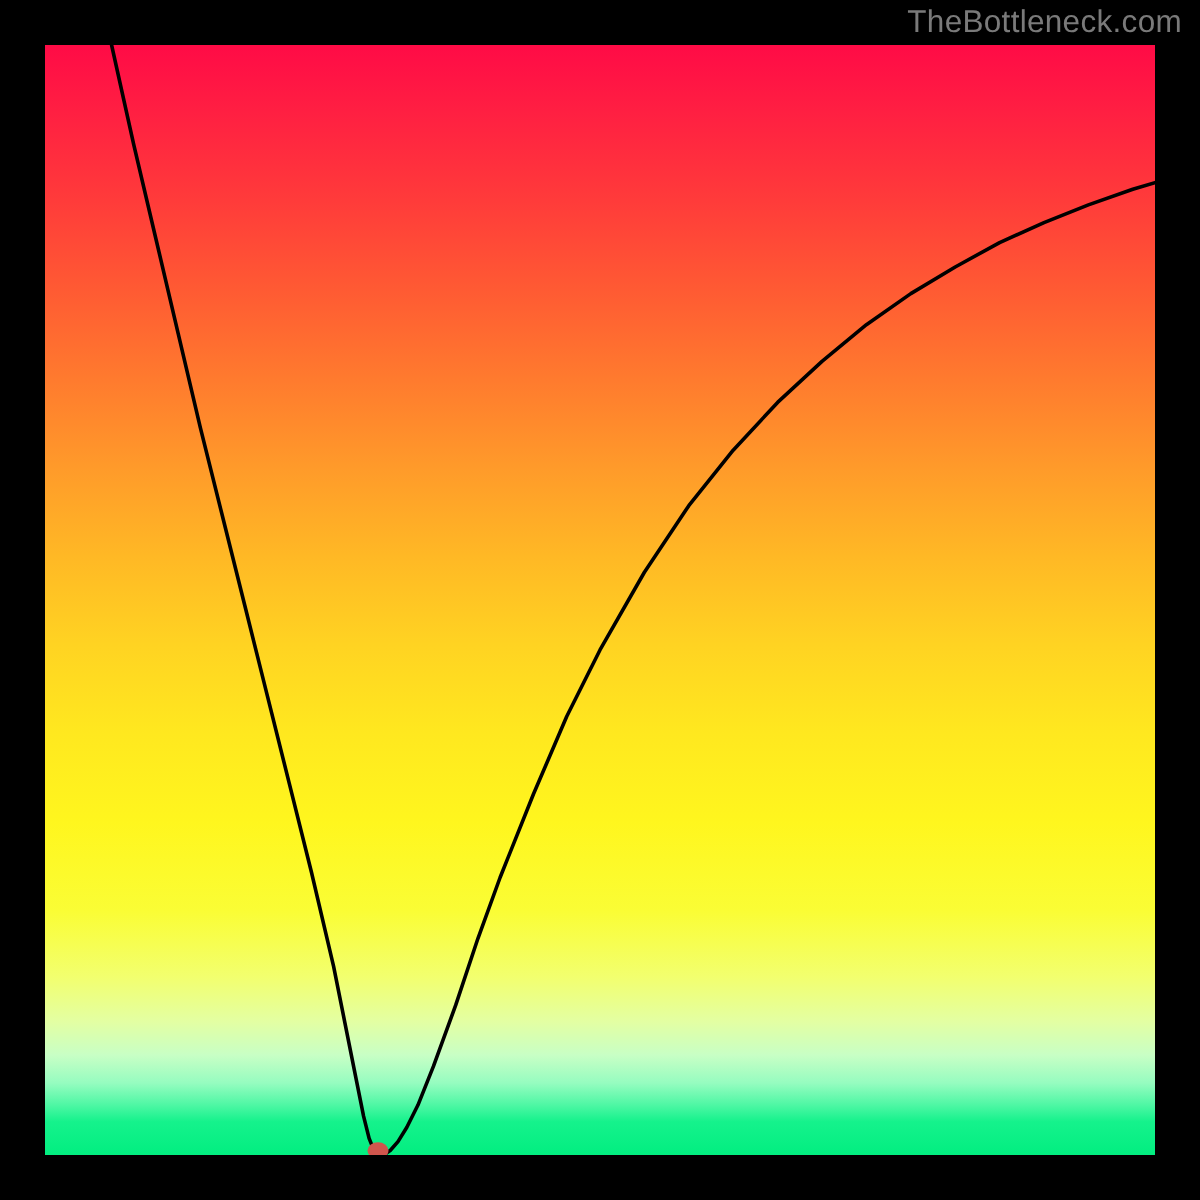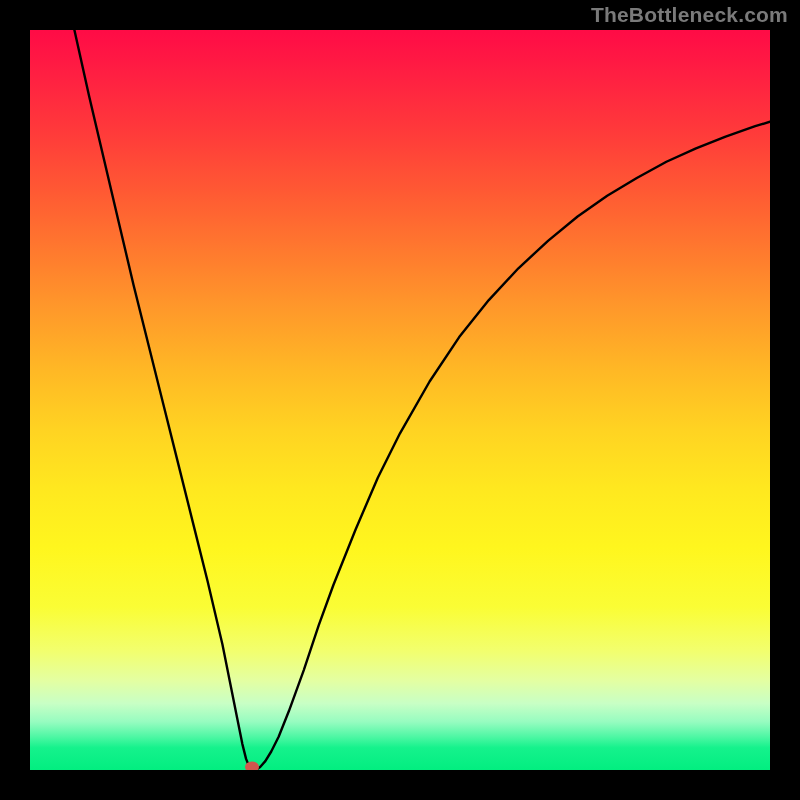--- a/index.html
+++ b/index.html
@@ -15,21 +15,21 @@
     width: 800px;
     height: 800px;
     background: #000;
   }
   .watermark {
     position: absolute;
     top: 3px;
     right: 12px;
     color: #7a7a7a;
     font-size: 21px;
-    font-weight: 700;
+    font-weight: 400;
     letter-spacing: 0.2px;
     z-index: 5;
   }
   .plot-area {
     position: absolute;
     left: 30px;
     top: 30px;
     width: 740px;
     height: 740px;
     overflow: hidden;

